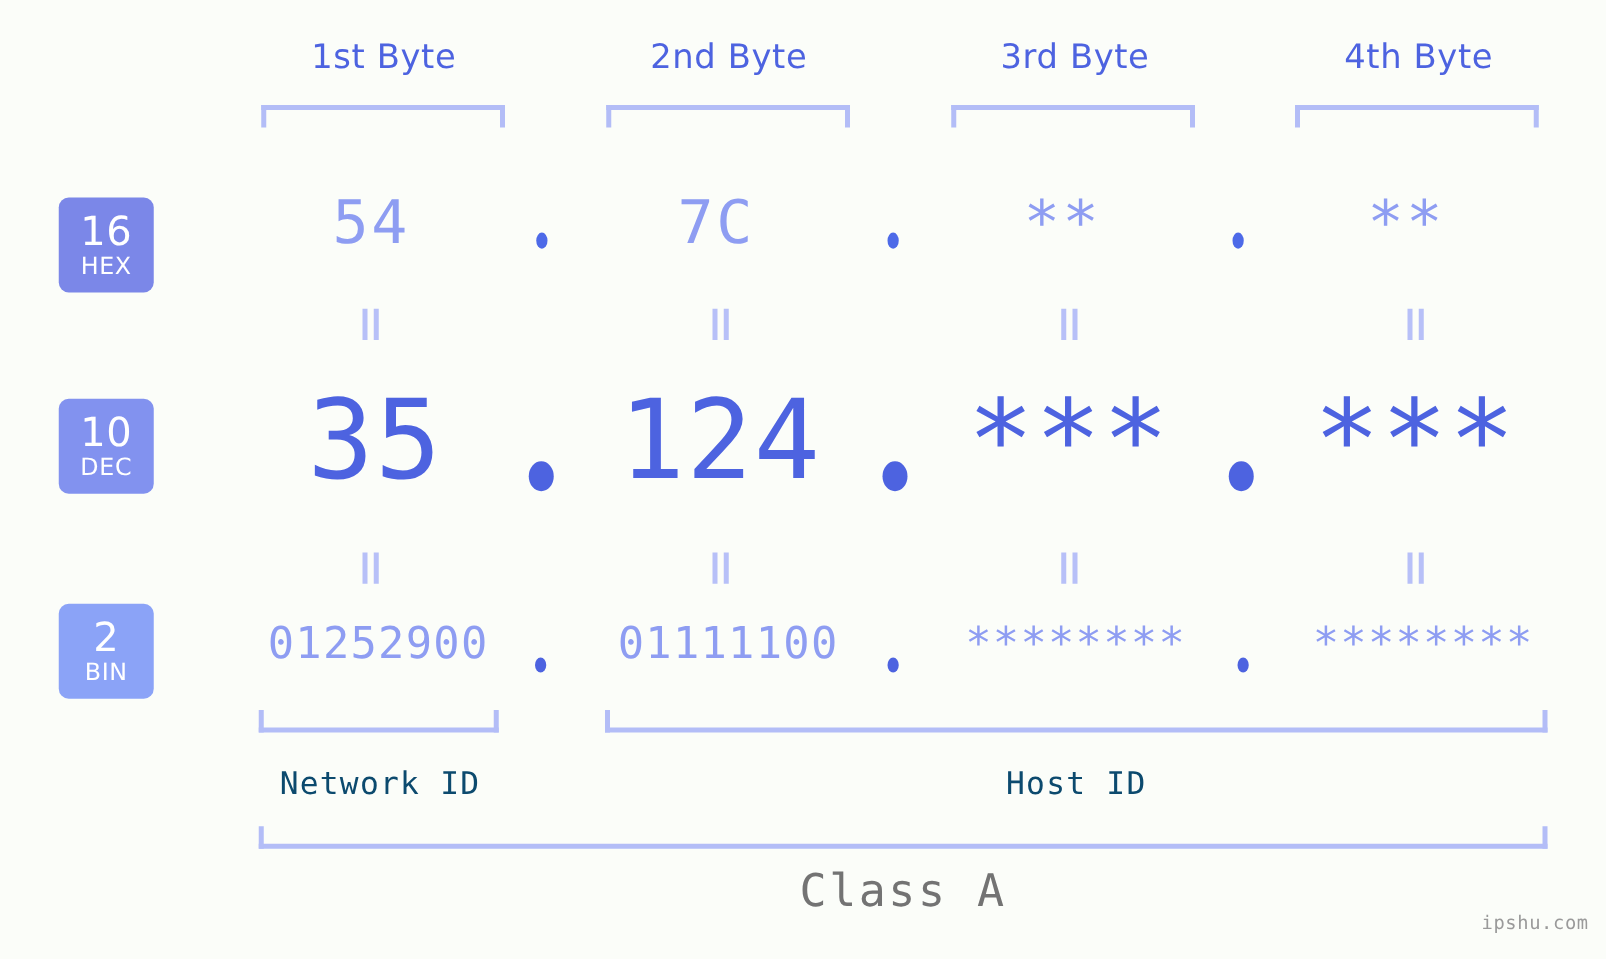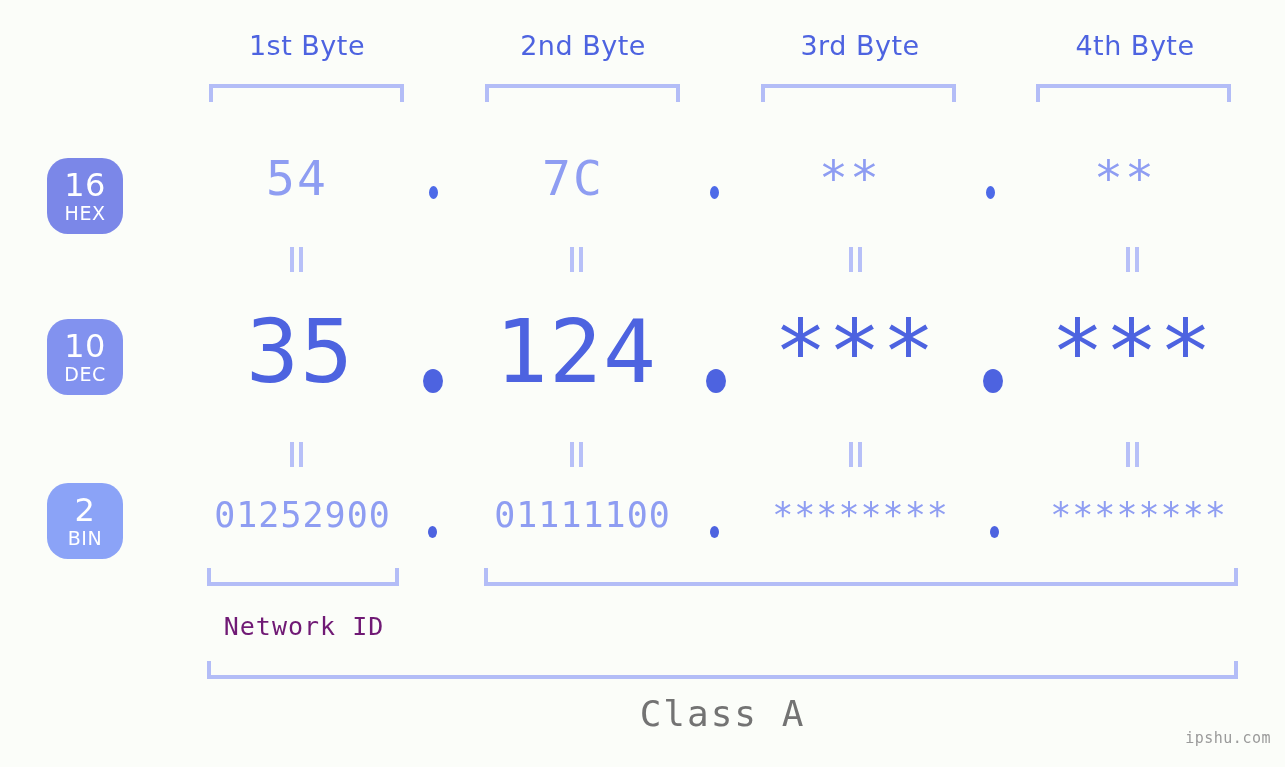--- a/index.html
+++ b/index.html
@@ -48,21 +48,21 @@
     border-width: 0 4px 4px 4px;
     height: 18px;
   }
 
   
   .badge {
     position: absolute;
     left: 47px;
     width: 76px;
     height: 76px;
-    border-radius: 21px;
+    border-radius: 8px;
     display: flex;
     flex-direction: column;
     align-items: center;
     justify-content: center;
     color: #ffffff;
     line-height: 1;
     user-select: none;
   }
   .badge .num {
     font-size: 32px;
@@ -154,21 +154,21 @@
     height: 25px;
     background: #b7c0f8;
   }
 
   
   .id-label {
     position: absolute;
     text-align: center;
     font-family: "DejaVu Sans Mono", monospace;
     font-size: 25px;
-    color: #701a75;
+    color: #0c4a6e;
     white-space: nowrap;
     letter-spacing: 1px;
   }
   .class-label {
     position: absolute;
     text-align: center;
     font-family: "DejaVu Sans Mono", monospace;
     font-size: 36px;
     color: #737373;
     white-space: nowrap;
@@ -293,19 +293,20 @@
     <div class="sep">
       <i class="dot" style="left:990px;"></i>
     </div>
     <div class="value-cell" style="left:1026px; width:225px;">********</div>
   </div>
 
   <div class="bracket bracket-up" style="left:207px; top:568px; width:192px;"></div>
   <div class="bracket bracket-up" style="left:484px; top:568px; width:754px;"></div>
 
   <div class="id-label" style="left:208px; top:612px; width:192px;">Network ID</div>
+  <div class="id-label" style="left:484px; top:612px; width:754px;">Host ID</div>
 
   <div class="bracket bracket-up" style="left:207px; top:661px; width:1031px;"></div>
   <div class="class-label" style="left:207px; top:693px; width:1031px;">Class A</div>
 
   <div class="watermark">ipshu.com</div>
 
 </div>
 
 </body></html>

